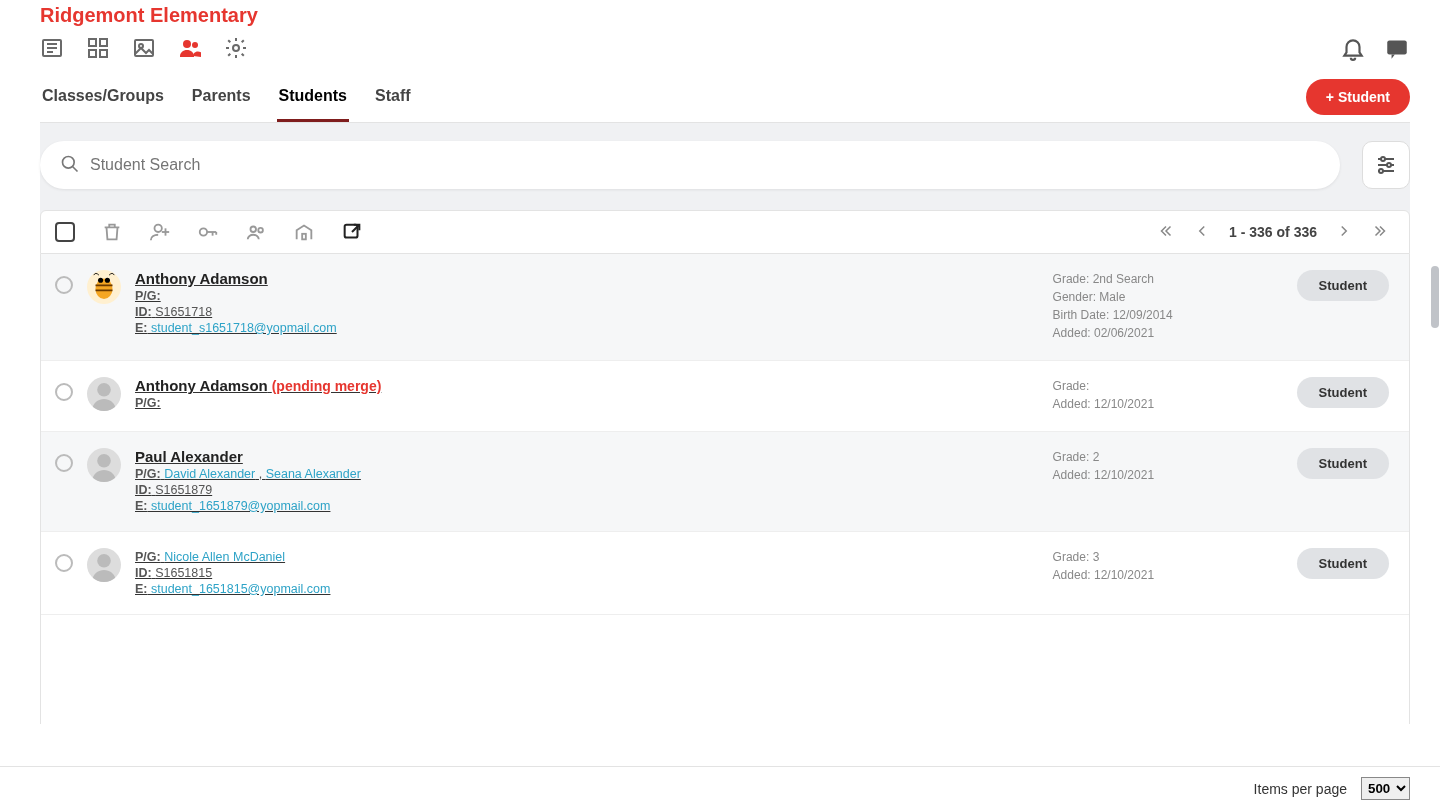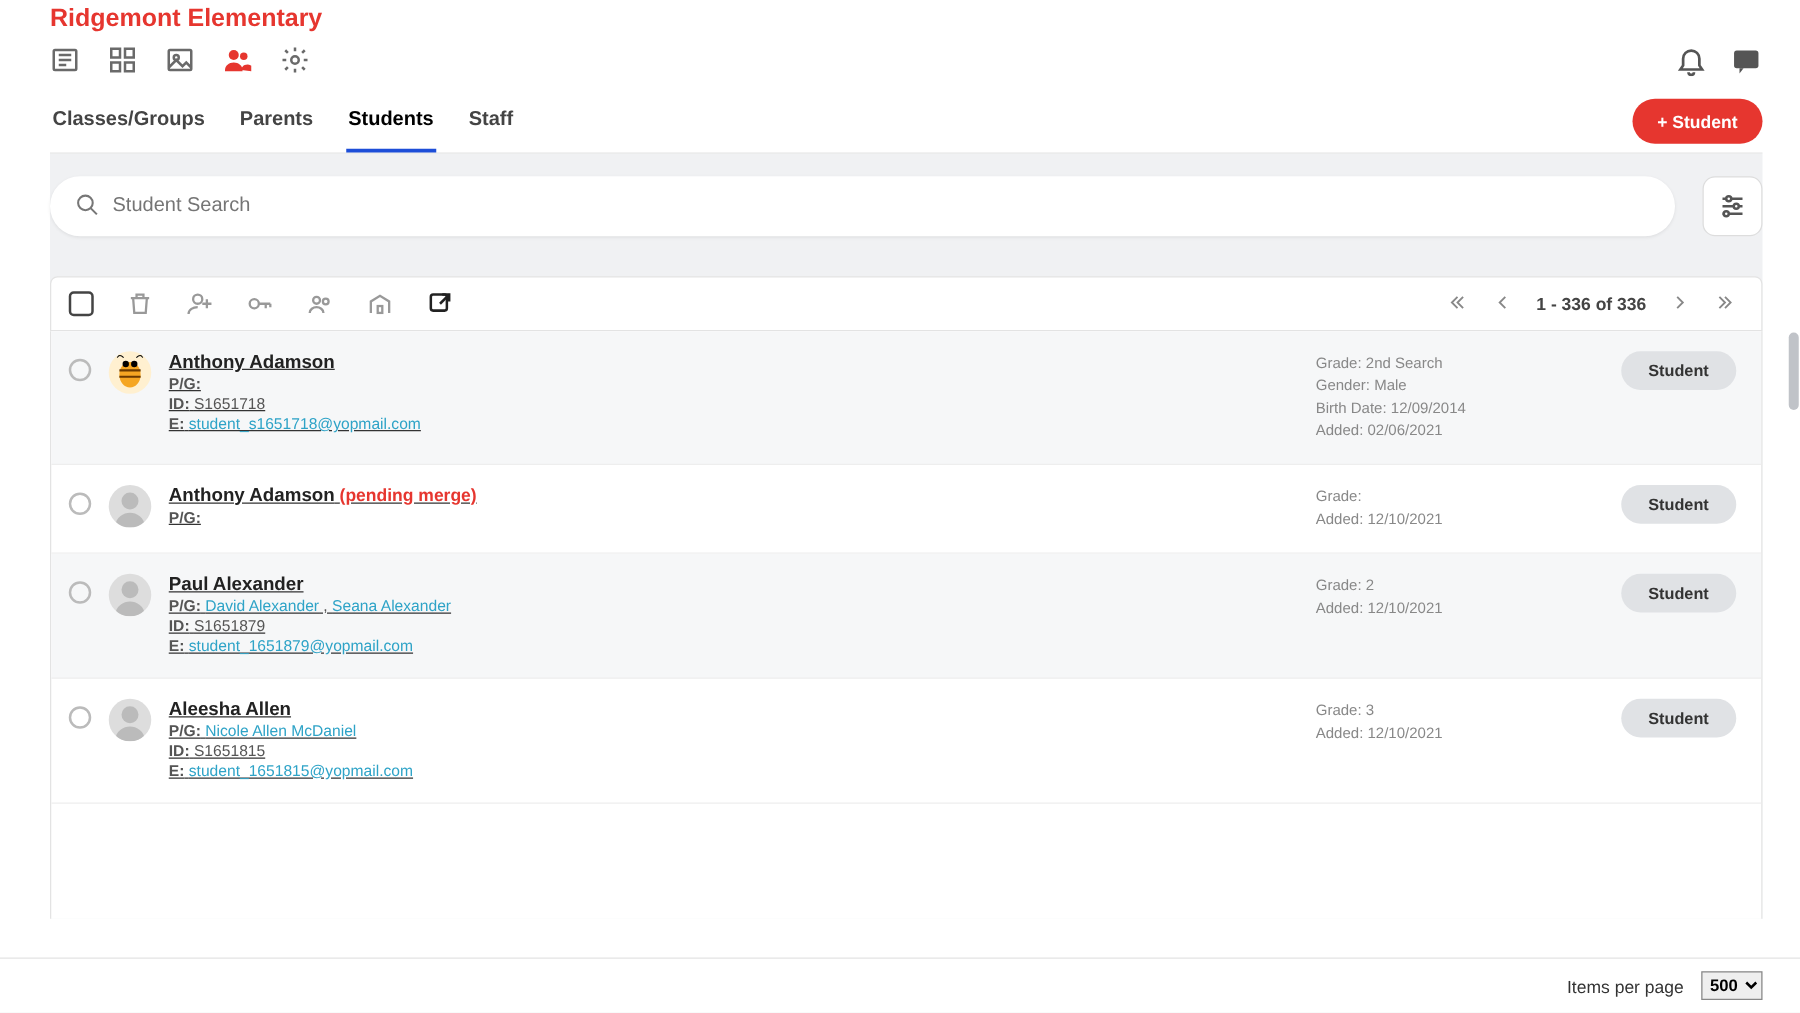--- a/index.html
+++ b/index.html
@@ -9,30 +9,30 @@
   .school-title { color: #e6362f; font-weight: 700; font-size: 20px; padding-top:4px; }
   .topbar { display:flex; align-items:center; justify-content:space-between; margin-top:8px; }
   .view-icons { display:flex; gap:22px; align-items:center; }
   .view-icons .vicon { width:24px; height:24px; display:flex; align-items:center; justify-content:center; color:#6a6a6a; cursor:pointer; }
   .view-icons .vicon.active { color:#e6362f; }
   .right-icons { display:flex; gap:18px; align-items:center; }
   .right-icons .ricon { width:26px; height:26px; color:#555; cursor:pointer; }
   .tabs-row { display:flex; align-items:center; justify-content:space-between; border-bottom:1px solid #e3e3e3; margin-top:16px; }
   .tabs { display:flex; gap:24px; }
   .tab { padding:10px 2px 14px 2px; font-size:16px; color:#444; font-weight:600; cursor:pointer; border-bottom:3px solid transparent; }
-  .tab.active { color:#000; border-bottom:3px solid #1d4ed8; }
+  .tab.active { color:#000; border-bottom:3px solid #7f1d1d; }
   .btn-add { background:#e6362f; color:#fff; border:none; border-radius:22px; padding:10px 20px; font-weight:700; font-size:14px; cursor:pointer; margin-bottom:6px;}
   .content-area { background:#f0f1f3; padding:18px 0 0 0; position:relative; }
   .search-row { display:flex; gap:22px; align-items:center; padding:0 0 0 0; }
   .search-box { flex:1; background:#fff; border-radius:26px; height:48px; display:flex; align-items:center; padding:0 20px; box-shadow:0 1px 3px rgba(0,0,0,0.08); }
   .search-box input { border:none; outline:none; font-size:16px; flex:1; background:transparent; color:#555; }
   .filter-btn { width:48px; height:48px; border-radius:10px; background:#fff; border:1px solid #ddd; display:flex; align-items:center; justify-content:center; cursor:pointer; }
   .sort-row { display:flex; align-items:center; gap:8px; margin-top:14px; font-size:15px; }
   .sort-row select { border:1px solid #aaa; background:#eee; padding:3px 4px; font-size:14px; }
-  .action-bar { display:flex; align-items:center; justify-content:space-between; background:#fff; border:1px solid #e3e3e3; border-radius:6px 6px 0 0; margin-top:32px; padding:10px 20px 10px 14px; }
+  .action-bar { display:flex; align-items:center; justify-content:space-between; background:#fff; border:1px solid #e3e3e3; border-radius:6px 6px 0 0; margin-top:21px; padding:10px 20px 10px 14px; }
   .action-left { display:flex; gap:26px; align-items:center; }
   .action-left .aicon { color:#999; cursor:pointer; display:flex; }
   .chk { width:20px; height:20px; border:2px solid #444; border-radius:4px; }
   .pager { display:flex; align-items:center; gap:18px; color:#444; font-weight:600; }
   .pager .picon { color:#888; cursor:pointer; }
   .list { background:#fff; border-left:1px solid #e3e3e3; border-right:1px solid #e3e3e3; height:470px; overflow-y:auto; position:relative; }
   .row { display:flex; padding:16px 20px 18px 14px; border-bottom:1px solid #eee; gap:14px; align-items:flex-start; }
   .row.alt { background:#f6f7f8; }
   .row .radio { width:18px; height:18px; border:2px solid #bbb; border-radius:50%; margin-top:6px; cursor:pointer; flex-shrink:0; }
   .avatar { width:34px; height:34px; border-radius:50%; background:#ddd; flex-shrink:0; display:flex; align-items:center; justify-content:center; overflow:hidden; }
@@ -291,21 +291,20 @@
 
         <div class="row">
           <span class="radio"></span>
           <span class="avatar">
             <svg viewBox="0 0 40 40">
                 <circle cx="20" cy="15" r="8" fill="#bbb"></circle>
                 <path d="M6 40c0-10 8-14 14-14s14 4 14 14" fill="#bbb"></path>
               </svg>
           </span>
           <div class="info">
-            <div class="name">Aleesha Allen</div>
             <div class="meta-line"><span class="label">P/G:</span> <span class="link">Nicole Allen McDaniel</span></div>
             <div class="meta-line"><span class="label">ID:</span> <span>S1651815</span></div>
             <div class="meta-line"><span class="label">E:</span> <span class="link">student_1651815@yopmail.com</span></div>
           </div>
           <div class="details">
             <div><span>Grade:</span> <span>3</span></div>
             <div><span>Added:</span> <span>12/10/2021</span></div>
           </div>
           <div class="role"><span class="role-badge">Student</span></div>
         </div>

